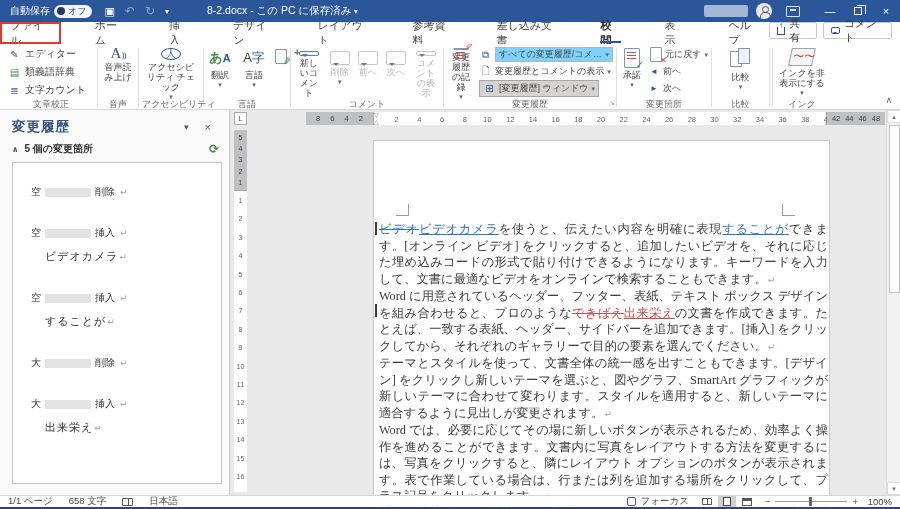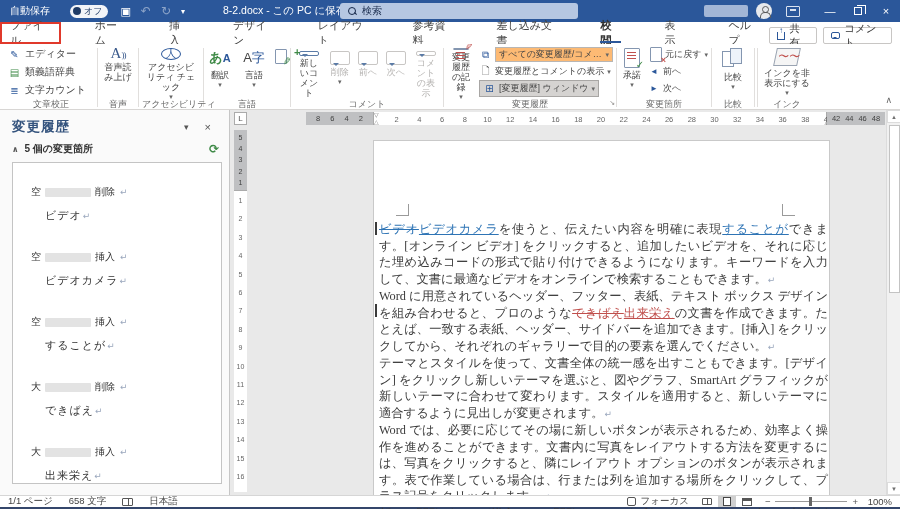--- a/index.html
+++ b/index.html
@@ -4,21 +4,21 @@
 <style>
   * { box-sizing: border-box; margin: 0; padding: 0; }
   html,body { width:900px; height:509px; overflow:hidden; }
   body { font-family:"Liberation Sans","DejaVu Sans",sans-serif; font-size:11px; color:#444;
          -webkit-font-smoothing:antialiased; }
   .app { position:relative; width:900px; height:509px; background:#fff; border-bottom:2px solid #34466b; }
 
   
   .titlebar { position:absolute; left:0; top:0; width:900px; height:22px; background:#2b579a;
               display:flex; align-items:center; color:#fff; }
-  .autosave { display:flex; align-items:center; gap:20px; margin-left:10px; font-size:10px; }
+  .autosave { display:flex; align-items:center; gap:4px; margin-left:10px; font-size:10px; }
   .as-pill { display:flex; align-items:center; gap:3px; background:#f2f4f8; color:#1f3b66;
              border-radius:8px; padding:0 6px 0 3px; height:13px; font-size:9px; }
   .as-dot { width:8px; height:8px; border-radius:50%; background:#1f3b66; }
   .qat { display:flex; align-items:center; gap:10px; margin-left:12px; font-size:12px; }
   .qat .save-glyph { font-size:11px; }
   .qat .dim { opacity:.45; }
   .qat .tiny { font-size:8px; }
   .doc-title { margin-left:38px; font-size:10.5px; white-space:nowrap; }
   .doc-title::after { content:" ▾"; font-size:8px; opacity:.85; }
   .searchbox { position:absolute; left:340px; top:3px; width:238px; height:16px; background:#b6c7e2;
@@ -41,21 +41,21 @@
   .winbtn { width:28px; height:22px; display:flex; align-items:center; justify-content:center; font-size:11px; color:#fff; }
   .winbtn .restore-glyph { width:8px; height:8px; border:1px solid #fff; position:relative; display:inline-block; }
   .winbtn .restore-glyph::before { content:""; position:absolute; left:1.5px; top:-3px; width:8px; height:8px; border:1px solid #fff; border-left:none; border-bottom:none; }
 
   
   .tabrow { position:absolute; left:0; top:22px; width:900px; height:22px; background:#fff; display:flex; align-items:stretch; }
   .tab { padding:0 10px; display:flex; align-items:center; font-size:11px; color:#444; position:relative; cursor:default; }
   .tab.boxed { outline:2px solid #e0392b; outline-offset:-2px; }
   .tab.active { color:#333; font-weight:bold; }
   .tab.active::after { content:""; position:absolute; left:9px; right:9px; bottom:1px; height:2.5px; background:#2b579a; }
-  .top-actions { margin-left:auto; display:flex; align-items:flex-end; gap:6px; padding-right:8px; }
+  .top-actions { margin-left:auto; display:flex; align-items:flex-start; gap:6px; padding-right:8px; }
   .ta-btn { display:flex; align-items:center; gap:4px; border:1px solid #c8c6c4; background:#fff;
             height:17px; padding:0 7px; font-size:10.5px; color:#333; border-radius:2px; }
   .share-glyph { position:relative; width:9px; height:8px; border:1px solid #2b579a; border-top:none; }
   .share-glyph::after { content:"↑"; position:absolute; left:1px; top:-6px; font-size:8px; color:#2b579a; }
   .bubble-glyph { width:10px; height:7px; border:1px solid #2b579a; border-radius:2px; position:relative; }
   .bubble-glyph::after { content:""; position:absolute; left:1.5px; bottom:-3px; border:2px solid transparent; border-top-color:#2b579a; }
 
   
   .ribbon { position:absolute; left:0; top:44px; width:900px; height:66px; background:#fff;
             border-bottom:1px solid #d8d6d4; display:flex; align-items:stretch; padding:2px 2px 0 6px; overflow:hidden; }
@@ -104,21 +104,21 @@
             display:flex; align-items:center; justify-content:center; color:#2b579a; font-size:10px; }
   .ic-translate { font-size:11px; line-height:20px; }
   .ic-translate .a1 { color:#3f8a47; font-weight:bold; font-size:13px; }
   .ic-translate .a2 { color:#2b579a; font-weight:bold; }
   .ic-lang { font-size:13px; line-height:20px; color:#444; }
   .ic-lang .k { color:#2b579a; }
   .si { width:13px; text-align:center; font-size:10px; }
   .c-blueic { color:#2b579a; } .c-greenic { color:#3f8a47; }
   .nav-ico { font-size:8px; color:#2b579a; width:10px; }
   .trow { display:flex; align-items:center; gap:3px; height:17px; font-size:9px; color:#444; white-space:nowrap; }
-  .combo { display:flex; align-items:center; justify-content:space-between; border:1px solid #b8b6b4; background:#fdba74;
+  .combo { display:flex; align-items:center; justify-content:space-between; border:1px solid #b8b6b4; background:#7dd3fc;
            height:15px; padding:0 3px; width:118px; font-size:9px; color:#444; }
   .combo::after { content:"▾"; font-size:7px; color:#666; margin-left:3px; }
   .trow.pressed { background:#d5d3d1; border:1px solid #a8a6a4; padding:0 3px; }
   .launcher { position:absolute; right:0; bottom:2px; font-size:7px; color:#8a8886; }
   .collapse-ribbon { position:absolute; right:8px; bottom:4px; font-size:9px; color:#666; }
 
   
   .main { position:absolute; left:0; top:110px; width:900px; height:385px; background:#e9e9e9; }
 
   
@@ -213,24 +213,20 @@
           <span>オフ</span>
         </span>
     </div>
     <div class="qat">
       <span class="save-glyph">▣</span>
       <span class="dim">↶</span>
       <span class="dim">↻</span>
       <span class="tiny">▾</span>
     </div>
     <div class="doc-title">8-2.docx - この PC に保存済み</div>
-    <div class="searchbox">
-      <span class="mag"></span>
-      <span class="search-label">検索</span>
-    </div>
     <div class="tb-right">
       <span class="redacted-name"></span>
       <span class="avatar"></span>
       <span class="ribbon-opts"></span>
       <span class="winbtn">—</span>
       <span class="winbtn">
           <span class="restore-glyph"></span>
         </span>
       <span class="winbtn">×</span>
     </div>
@@ -405,21 +401,21 @@
           <span class="trow">
             <span class="nav-ico">►</span>
             <span>次へ</span>
           </span>
         </span>
       </div>
       <div class="rg-label">変更箇所</div>
     </div>
     <div class="rsep"></div>
 
-    <div class="rgroup" style="width:40px">
+    <div class="rgroup" style="width:55px">
       <div class="rg-content" style="justify-content:center">
         <span class="lbtn dd" style="width:36px">
           <span class="ic-compare">
               <i></i>
               <i></i>
             </span>
           <span class="lbl">比較</span>
         </span>
       </div>
       <div class="rg-label">比較</div>
@@ -459,21 +455,20 @@
         <span class="rp-refresh">⟳</span>
       </div>
       <div class="rp-card" id="rev-entries">
           <div class="rev-entry">
             <div class="rev-meta">
               <span>空</span>
               <span class="rev-redact"></span>
               <span>削除</span>
               <span class="pmark">↵</span>
             </div>
-            <div class="rev-text"><span>ビデオ</span><span class="pmark">↵</span></div>
           </div>
           <div class="rev-entry">
             <div class="rev-meta">
               <span>空</span>
               <span class="rev-redact"></span>
               <span>挿入</span>
               <span class="pmark">↵</span>
             </div>
             <div class="rev-text"><span>ビデオカメラ</span><span class="pmark">↵</span></div>
           </div>
@@ -486,21 +481,20 @@
             </div>
             <div class="rev-text"><span>することが</span><span class="pmark">↵</span></div>
           </div>
           <div class="rev-entry">
             <div class="rev-meta">
               <span>大</span>
               <span class="rev-redact"></span>
               <span>削除</span>
               <span class="pmark">↵</span>
             </div>
-            <div class="rev-text"><span>できばえ</span><span class="pmark">↵</span></div>
           </div>
           <div class="rev-entry">
             <div class="rev-meta">
               <span>大</span>
               <span class="rev-redact"></span>
               <span>挿入</span>
               <span class="pmark">↵</span>
             </div>
             <div class="rev-text"><span>出来栄え</span><span class="pmark">↵</span></div>
           </div>

